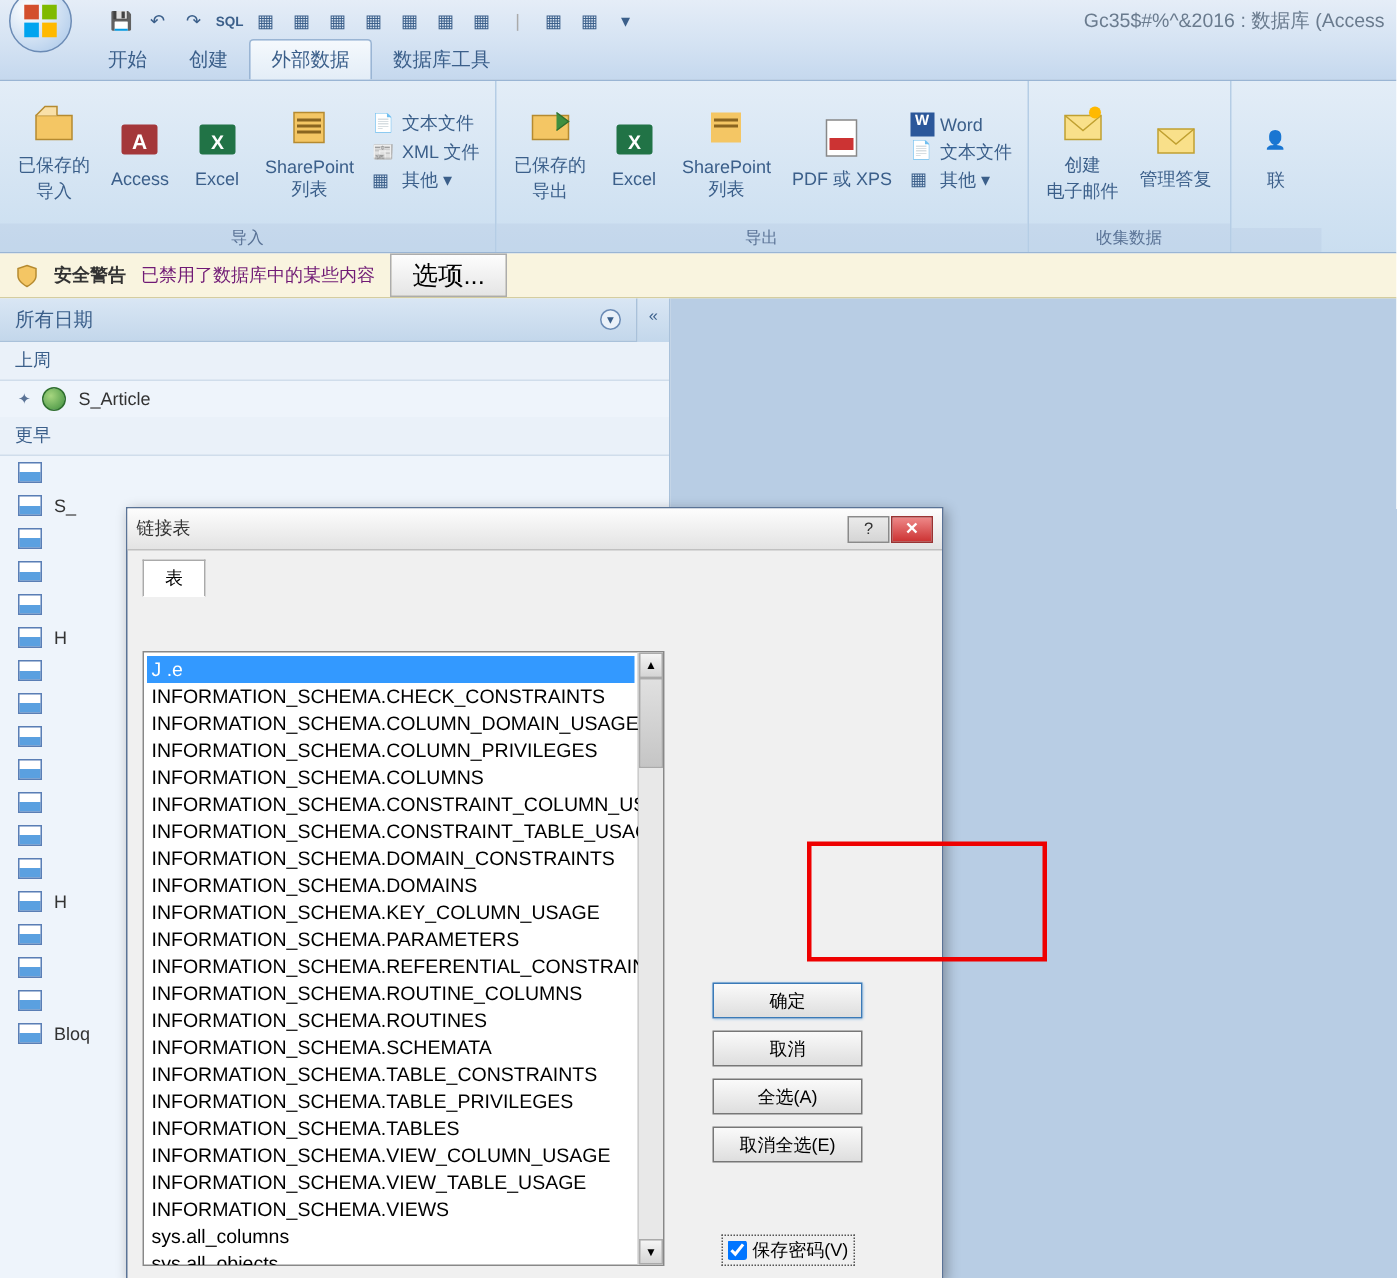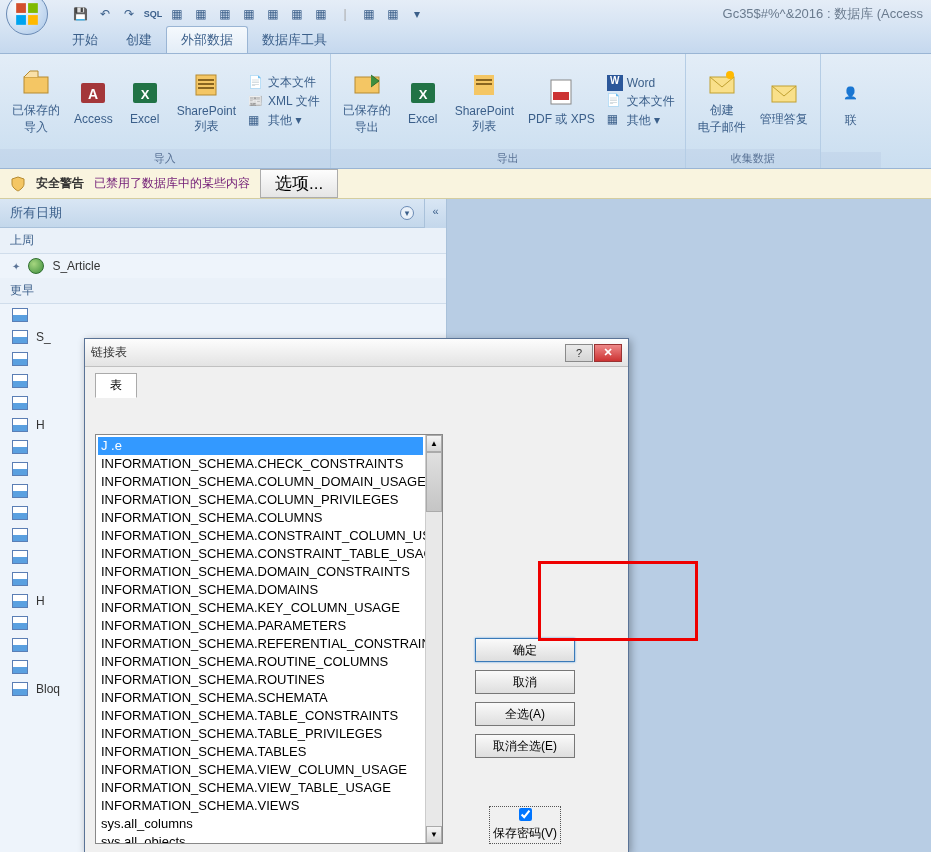--- a/index.html
+++ b/index.html
@@ -63,21 +63,21 @@
 .dlg-list { flex: 1; overflow-y: auto; font-family: "SimSun", monospace; font-size: 13px; line-height: 18px; padding: 2px; }
 .dlg-list-item { padding: 0 3px; white-space: nowrap; cursor: pointer; }
 .dlg-list-item.sel { background: #3399ff; color: #fff; }
 .dlg-scroll { width: 17px; background: #e8e8e8; border-left: 1px solid #ccc; display: flex; flex-direction: column; }
 .scroll-btn { height: 17px; background: linear-gradient(to bottom,#f5f5f5,#d5d5d5); border: 1px solid #aaa; display: flex; align-items: center; justify-content: center; font-size: 8px; cursor: pointer; }
 .scroll-thumb { height: 60px; background: linear-gradient(to bottom,#e0e0e0,#c5c5c5); border: 1px solid #aaa; margin-top: 0; }
 .scroll-track { flex: 1; }
 .dlg-right { margin-top: 26px; width: 140px; display: flex; flex-direction: column; align-items: center; gap: 8px; }
 .dlg-btn { width: 100px; height: 24px; border: 1px solid #777; background: linear-gradient(to bottom,#fafafa,#dedede); font-size: 12px; cursor: pointer; }
 .dlg-btn.primary { border: 1px solid #3a7ab8; box-shadow: 0 0 2px #5aa0e0; }
-.save-pw { margin-top: 40px; font-size: 12px; display: flex; align-items: center; gap: 4px; border: 1px dotted #555; padding: 1px 3px; flex-direction: column; }
+.save-pw { margin-top: 40px; font-size: 12px; display: flex; align-items: center; gap: 4px; border: 1px dotted #555; padding: 1px 3px; }
 .red-highlight { position: absolute; border: 3px solid #e00; width: 160px; height: 80px; left: 453px; top: 222px; z-index: 5; pointer-events: none; }
 </style>
 </head>
 <body>
 
 <div class="titlebar">
   <div class="office-btn">
     <svg viewBox="0 0 24 24">
         <rect x="2" y="2" width="9" height="9" fill="#d34f2d"></rect>
         <rect x="13" y="2" width="9" height="9" fill="#7fba00"></rect>

